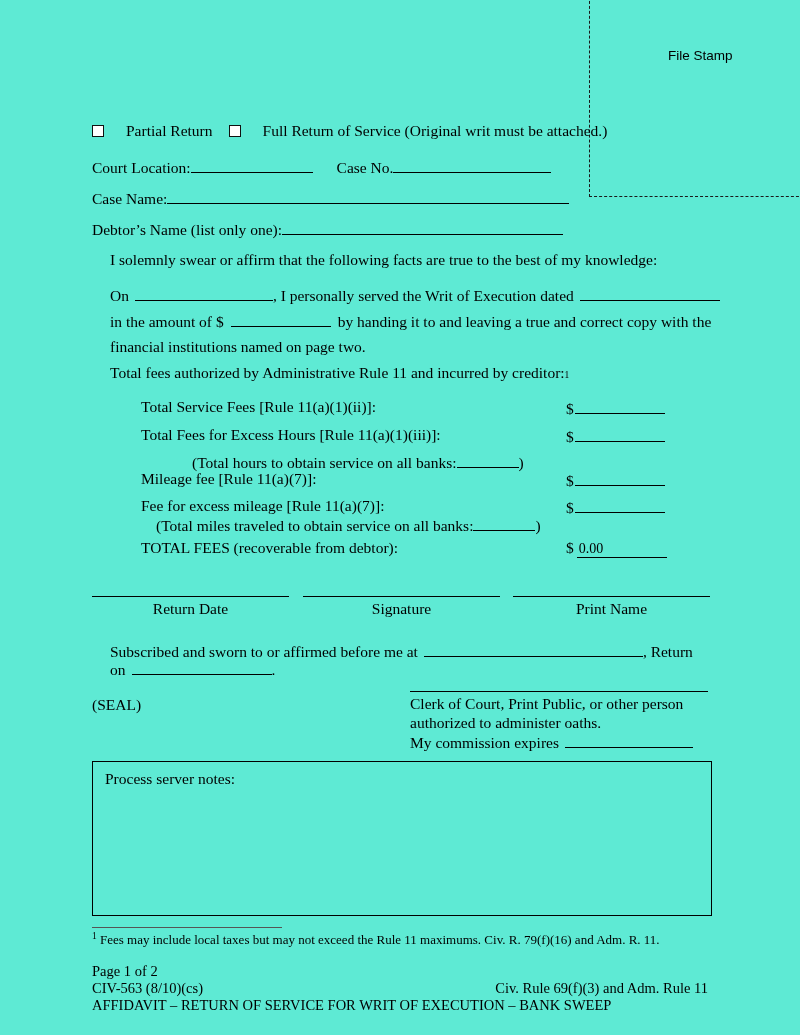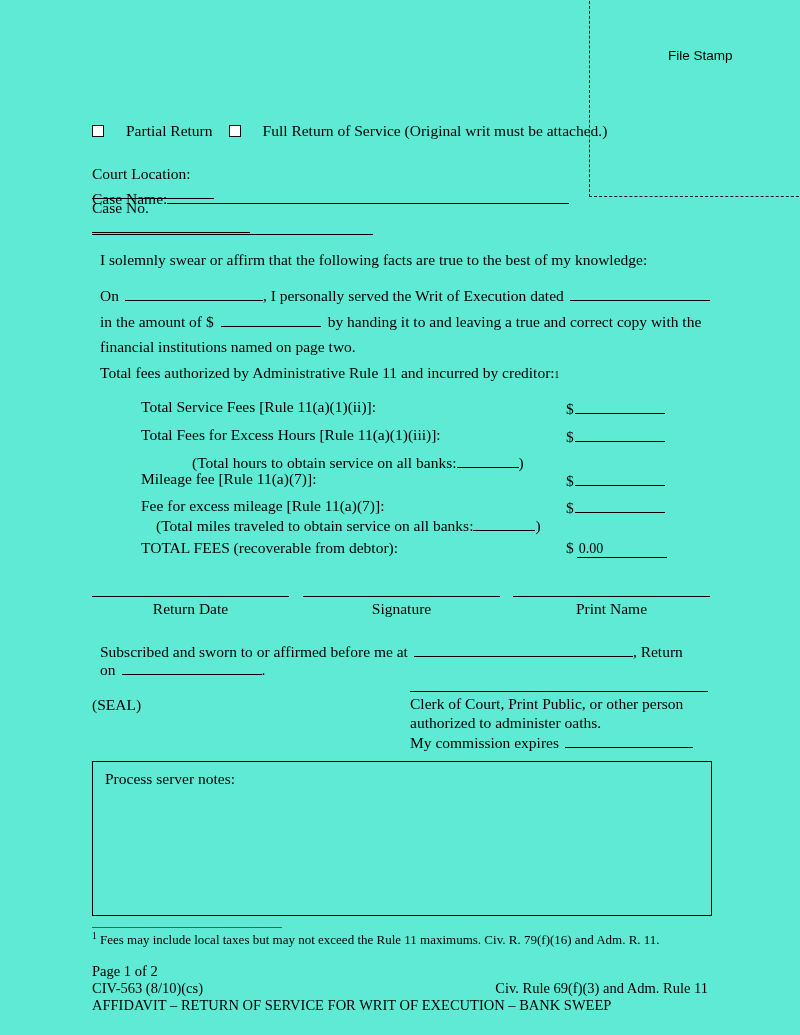--- a/index.html
+++ b/index.html
@@ -84,21 +84,21 @@
   }
   .ul {
     display: inline-block;
     border-bottom: 1.3px solid #000;
     height: 15px;
   }
 
   
   .bodyline {
     position: absolute;
-    left: 100px;
+    left: 110px;
     white-space: nowrap;
     font-size: 15.5px;
     display: flex;
     align-items: baseline;
   }
   sup.fn {
     font-size: 9.5px;
     vertical-align: super;
     line-height: 0;
   }
@@ -221,34 +221,35 @@
 
 
   <div class="checkrow">
     <span class="cbox"></span>
     <span class="lbl">Partial Return</span>
     <span class="gap"></span>
     <span class="cbox"></span>
     <span class="lbl">Full Return of Service (Original writ must be attached.)</span>
   </div>
 
-  <div class="row" style="top:165px;flex-direction:column;">
+  <div class="row" style="top:157px;">
     <span>Court Location:</span>
     <span class="ul" style="width:122px;"></span>
     <span style="display:inline-block;width:24px;"></span>
     <span>Case No.</span>
     <span class="ul" style="width:158px;"></span>
   </div>
 
   <div class="row" style="top:188px;">
     <span>Case Name:</span>
     <span class="ul" style="width:402px;"></span>
   </div>
 
   <div class="row" style="top:219px;">
+    <span>Debtor’s Name (list only one):</span>
     <span class="ul" style="width:281px;"></span>
   </div>
 
   <div class="bodyline" style="top:251px;">I solemnly swear or affirm that the following facts are true to the best of my knowledge:</div>
 
   <div class="bodyline" style="top:285px;">
     <span>On</span>
     <span class="ul" style="width:138px;margin-left:6px;"></span>
     <span>, I personally served the Writ of Execution dated</span>
     <span class="ul" style="width:140px;margin-left:6px;"></span>

